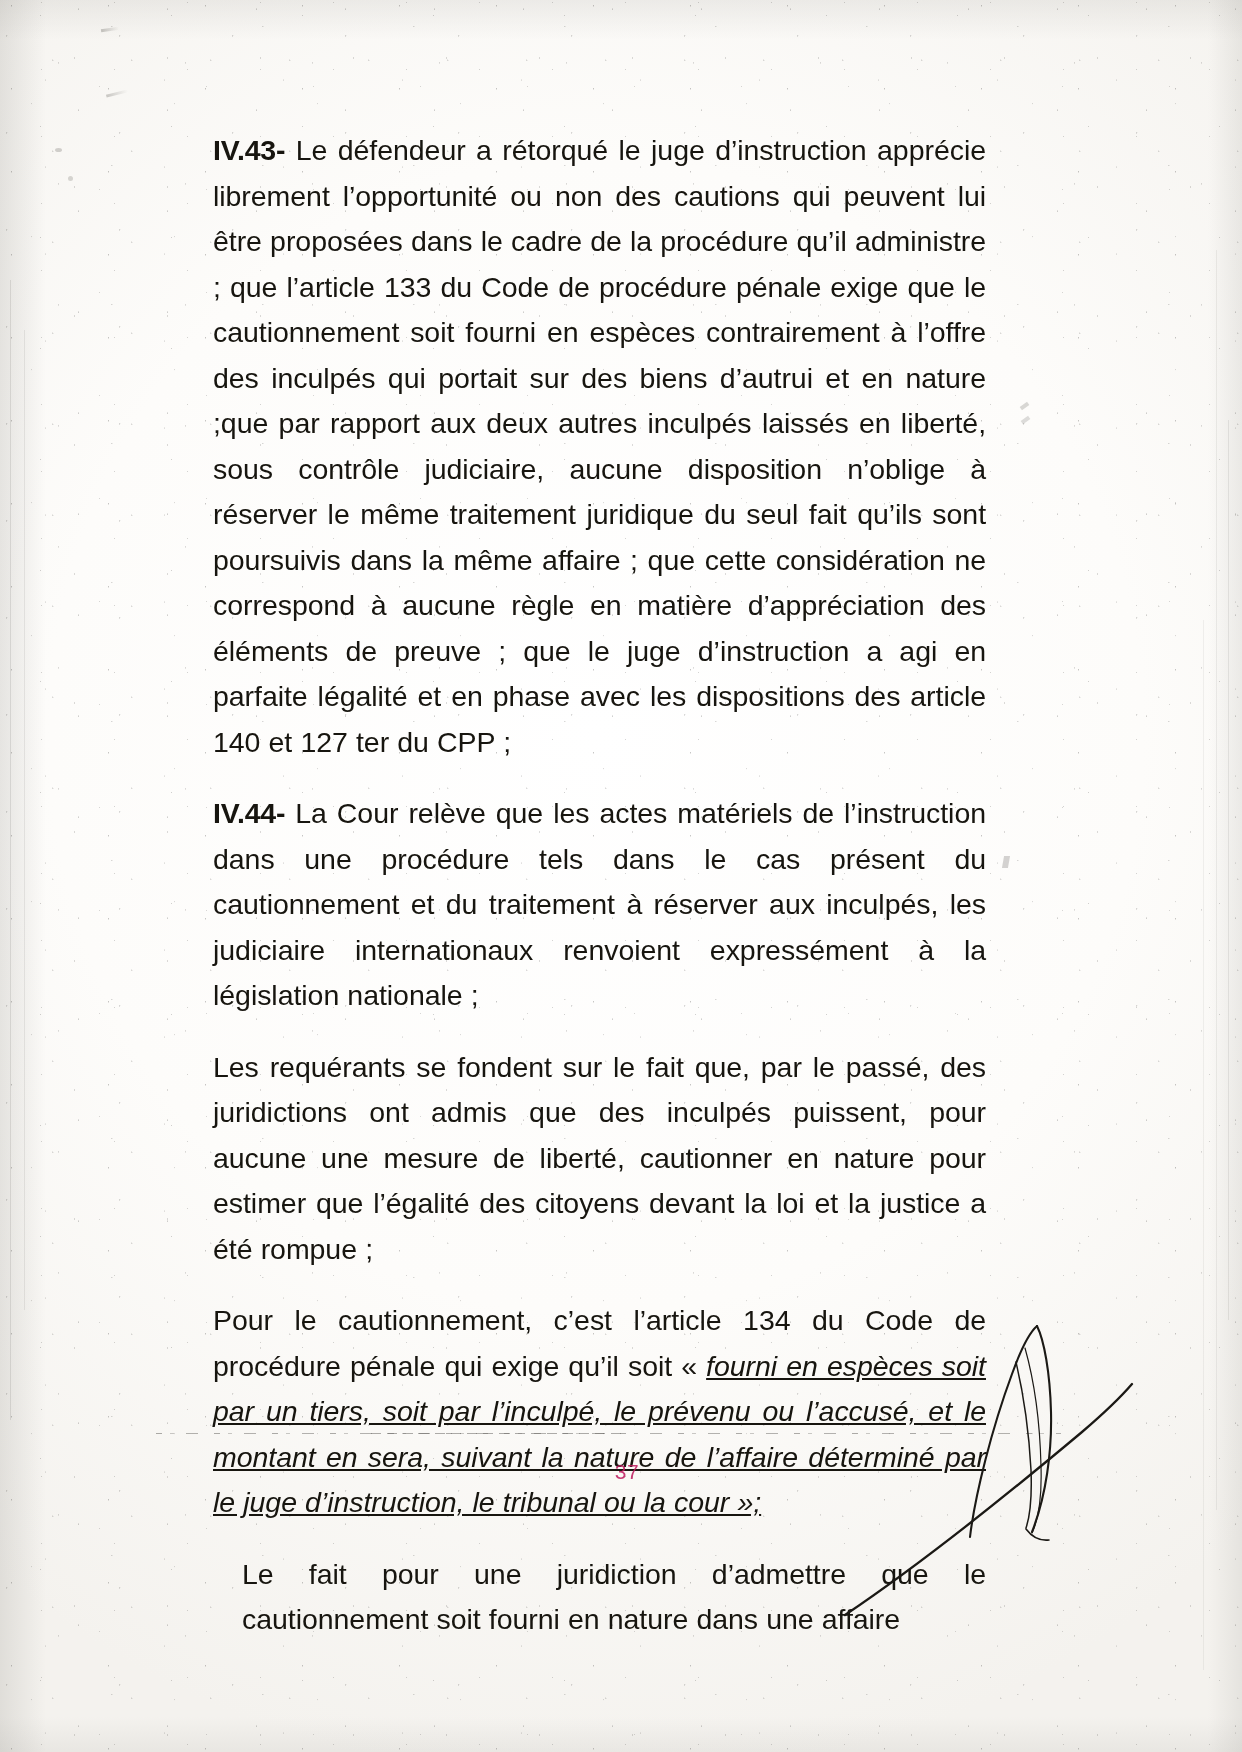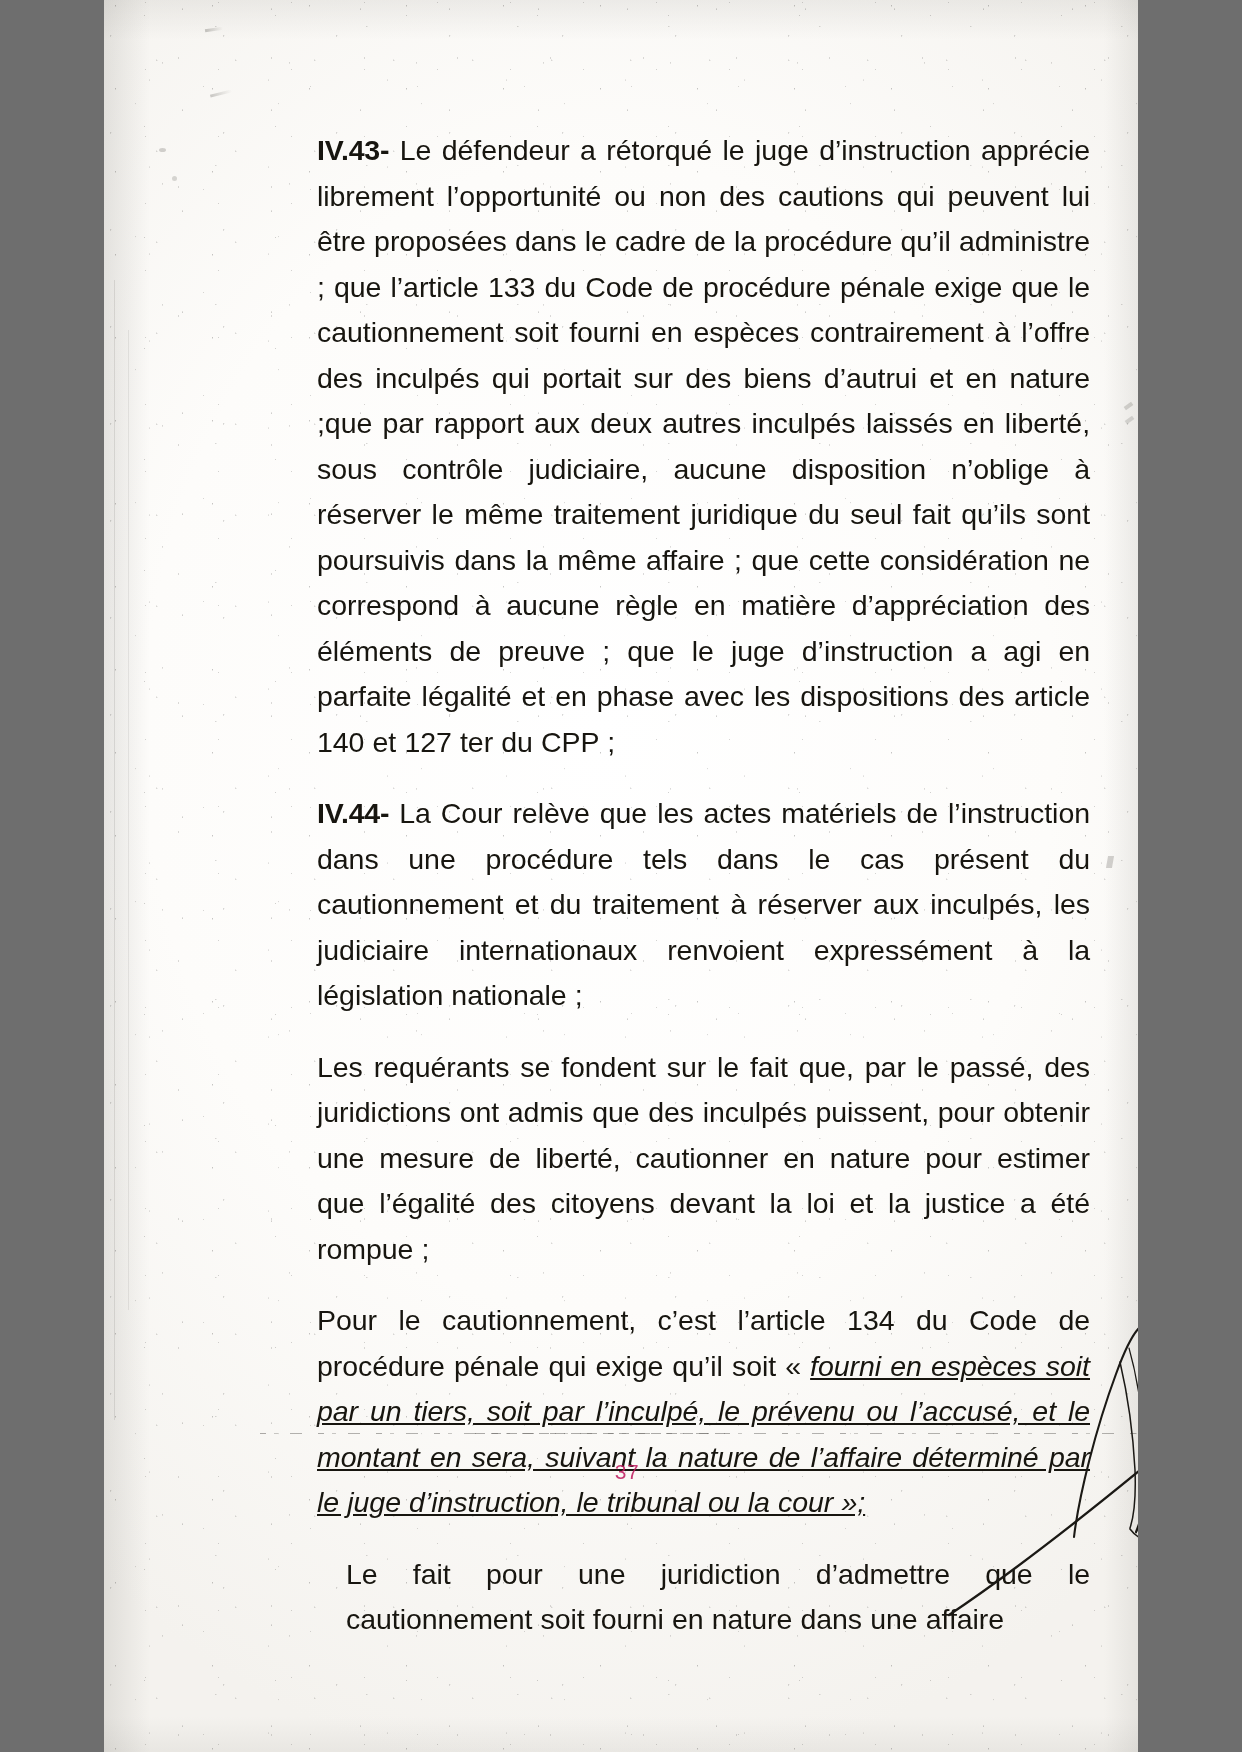--- a/index.html
+++ b/index.html
@@ -3,21 +3,21 @@
 <meta charset="utf-8">
 <title>Scanned legal document page 37</title>
 <style>
   html, body {
     margin: 0;
     padding: 0;
     background: #6e6e6e;
   }
   .page {
     position: relative;
-    width: 1034px;
+    width: 1242px;
     height: 1752px;
     margin: 0 auto;
     background: #fbfaf8;
     overflow: hidden;
     font-family: "Liberation Sans", sans-serif;
     color: #14120f;
   }
 
   
   .paper-tone {
@@ -201,21 +201,21 @@
   <div class="smudge e"></div>
   <div class="smudge f"></div>
   <div class="smudge g"></div>
 
   <div class="body-text">
 
     <p class="para"><span class="para-num">IV.43-</span><span> Le défendeur a rétorqué le juge d’instruction apprécie librement l’opportunité ou non des cautions qui peuvent lui être proposées dans le cadre de la procédure qu’il administre ; que l’article 133 du Code de procédure pénale exige que le cautionnement soit fourni en espèces contrairement à l’offre des inculpés qui portait sur des biens d’autrui et en nature ;que par rapport aux deux autres inculpés laissés en liberté, sous contrôle judiciaire, aucune disposition n’oblige à réserver le même traitement juridique du seul fait qu’ils sont poursuivis dans la même affaire ; que cette considération ne correspond à aucune règle en matière d’appréciation des éléments de preuve ; que le juge d’instruction a agi en parfaite légalité et en phase avec les dispositions des article 140 et 127 ter du CPP ;</span></p>
 
     <p class="para"><span class="para-num">IV.44-</span><span> La Cour relève que les actes matériels de l’instruction dans une procédure tels dans le cas présent du cautionnement et du traitement à réserver aux inculpés, les judiciaire internationaux renvoient expressément à la législation nationale ;</span></p>
 
-    <p class="para"><span>Les requérants se fondent sur le fait que, par le passé, des juridictions ont admis que des inculpés puissent, pour obtenir une mesure de liberté, cautionner en nature pour estimer que l’égalité des citoyens devant la loi et la justice a été rompue ;</span></p>
+    <p class="para"><span>Les requérants se fondent sur le fait que, par le passé, des juridictions ont admis que des inculpés puissent, pour aucune une mesure de liberté, cautionner en nature pour estimer que l’égalité des citoyens devant la loi et la justice a été rompue ;</span></p>
 
     <p class="para"><span>Pour le cautionnement, c’est l’article 134 du Code de procédure pénale qui exige qu’il soit « </span><span class="quote-italic">fourni en espèces soit par un tiers, soit par l’inculpé, le prévenu ou l’accusé, et le montant en sera, suivant la nature de l’affaire déterminé par le juge d’instruction, le tribunal ou la cour »;</span></p>
 
     <p class="para"><span>Le fait pour une juridiction d’admettre que le cautionnement soit fourni en nature dans une affaire</span></p>
 
   </div>
 
   <div class="footer-rule"></div>
 
   <div class="page-number">37</div>

